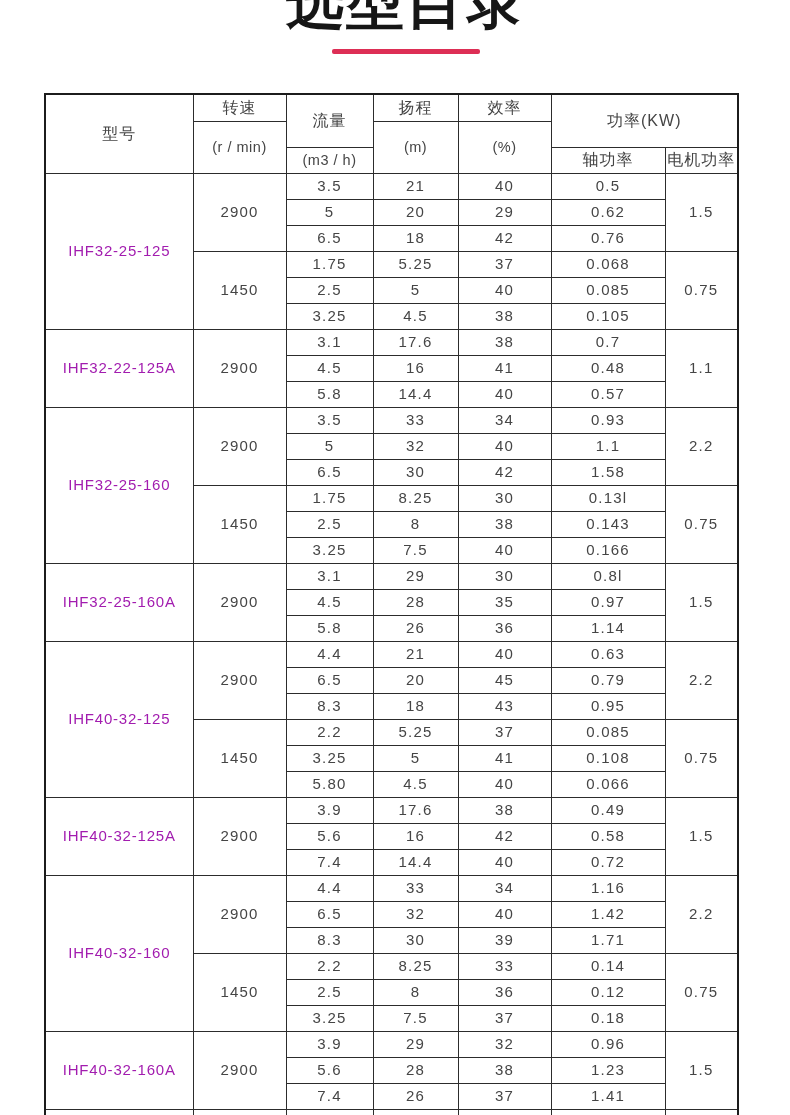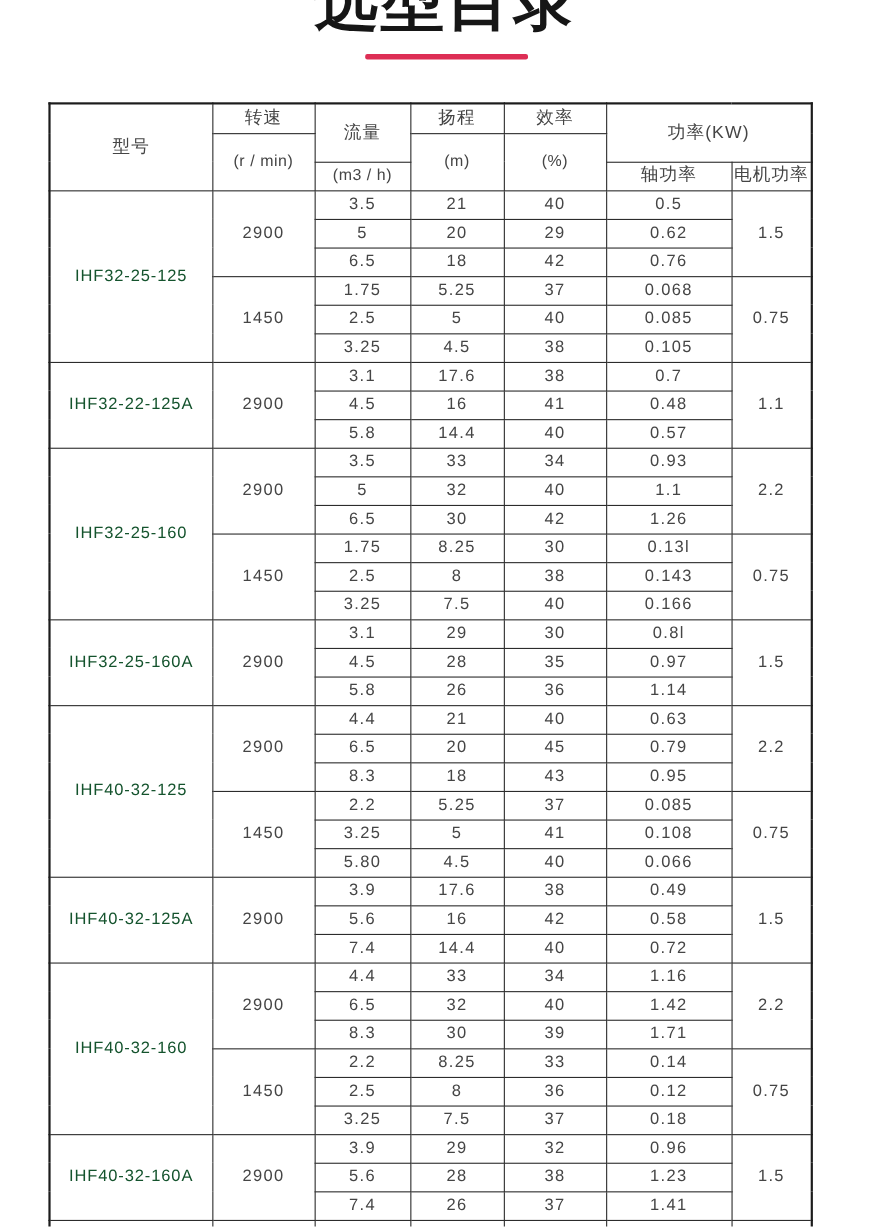--- a/index.html
+++ b/index.html
@@ -30,21 +30,21 @@
   .catalog th, .catalog td {
     border:1px solid #2c2c2c;
     text-align:center; vertical-align:middle;
     padding:0; line-height:1.15;
     color:#454545; font-weight:400;
     overflow:hidden; white-space:nowrap;
   }
   .catalog thead th { font-size:16px; letter-spacing:1px; }
   .catalog thead th.unit { font-size:14.5px; letter-spacing:0.5px; }
   .catalog tbody td { font-size:15px; letter-spacing:1.2px; height:26px; }
-  .catalog td.model { letter-spacing:0.8px; color:#14532d; }
+  .catalog td.model { letter-spacing:0.8px; color:#a21caf; }
   tr.hr1 { height:27px; }
   tr.hr2 { height:26px; }
   tr.hr3 { height:26px; }
   tr.partial td { height:26px; }
 </style>
 </head>
 <body>
 
 <div class="page">
 
@@ -156,21 +156,21 @@
         <tr>
           <td>5</td>
           <td>32</td>
           <td>40</td>
           <td>1.1</td>
         </tr>
         <tr>
           <td>6.5</td>
           <td>30</td>
           <td>42</td>
-          <td>1.26</td>
+          <td>1.58</td>
         </tr>
         <tr>
           <td rowspan="3">1450</td>
           <td>1.75</td>
           <td>8.25</td>
           <td>30</td>
           <td>0.13l</td>
           <td rowspan="3">0.75</td>
         </tr>
         <tr>

